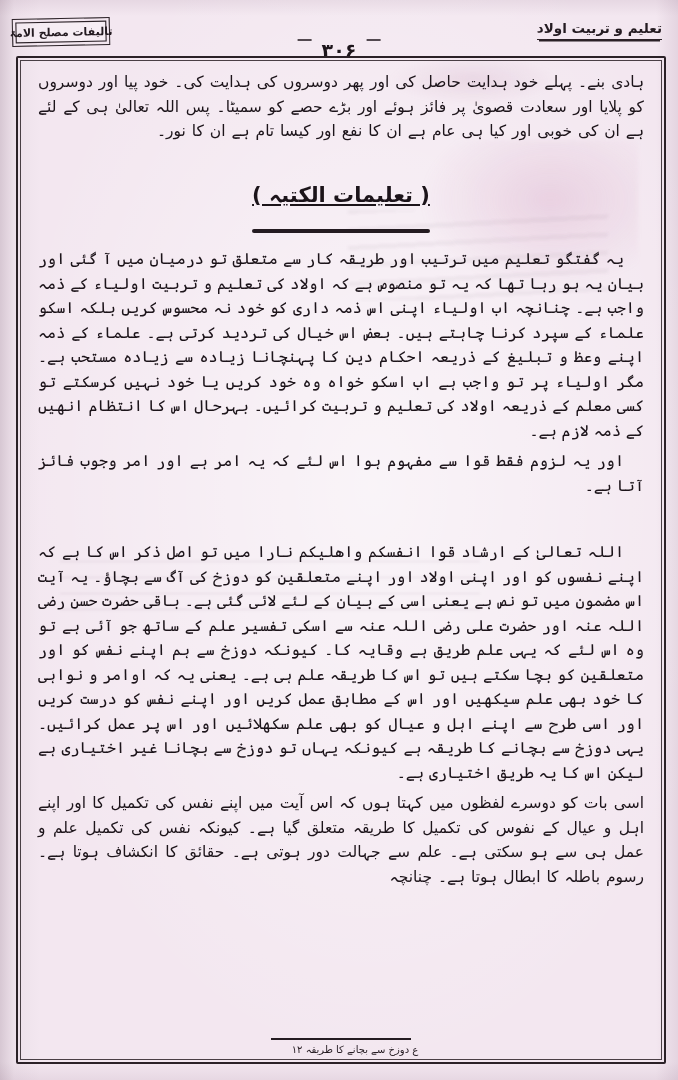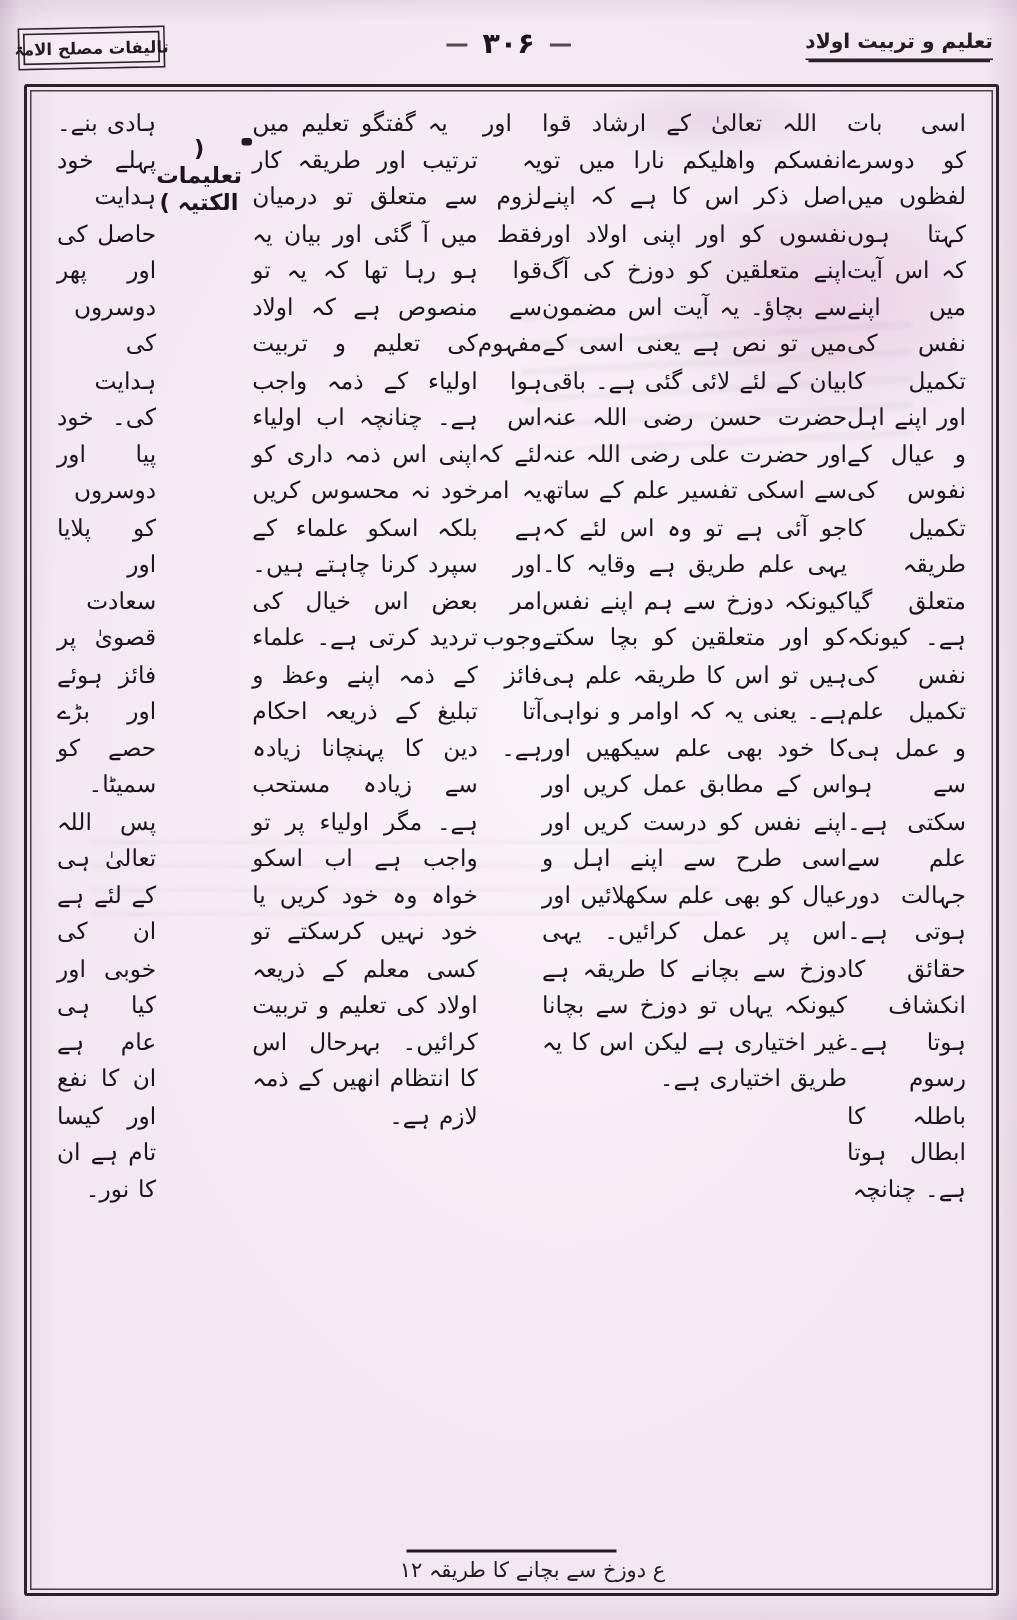--- a/index.html
+++ b/index.html
@@ -55,20 +55,21 @@
     color:#241b21;font-weight:bold;
   }
   .pageno-wrap{
     position:absolute;left:50%;top:20px;transform:translateX(-50%);
     display:flex;align-items:center;gap:10px;
   }
   .pageno-orn{width:14px;height:2px;background:#2b2127;opacity:.8;}
   .pageno{
     font-size:19px;font-weight:bold;letter-spacing:2px;line-height:1;
     color:#1d151b;
+    margin-top:21px;
   }
   .book-title{
     position:absolute;right:16px;top:20px;
     font-size:13.5px;font-weight:bold;direction:rtl;white-space:nowrap;
     color:#241b21;
     padding-bottom:3px;
     border-bottom:1.4px solid #2b2127;
     box-shadow:0 3.5px 0 -2px #2b2127;
   }
 
@@ -80,59 +81,59 @@
   }
   .frame::before{
     content:"";position:absolute;inset:2px;
     border:1px solid rgba(43,33,39,0.85);
     pointer-events:none;
   }
   .frame-inner{
     position:absolute;inset:0;
     padding:12px 20px 46px 20px;
     overflow:hidden;
-    display:flex;flex-direction:row;justify-content:center;
+    display:flex;flex-direction:column;
   }
 
   
   .urdu{
     direction:rtl;
     text-align:justify;
     font-size:15.5px;
     line-height:24.5px;
     color:#1c141a;
     margin:0;
     word-spacing:1px;
   }
-  .p-indent{text-indent:20px;}
+  .p-indent{text-indent:20px;font-family:Liberation Serif, serif;}
   .section-heading{
-    margin-top:20px;
+    margin-top:39px;
     text-align:center;
-    font-size:15px;font-weight:bold;
-    direction:rtl;color:#1c141a;
+    font-size:21px;font-weight:bold;
+    direction:rtl;color:#1c141a;text-decoration:underline;
   }
   .divider{
     width:178px;height:4.5px;background:#241b21;
     margin:22px auto 4px auto;border-radius:2px;
   }
   .gap-small{height:10px;flex:none;}
   .gap-section{height:42px;flex:none;}
   .gap-tiny{height:6px;flex:none;}
 
   
   .footnote-block{
     position:absolute;left:0;right:0;bottom:6px;
     text-align:center;
   }
   .footnote-rule{
     width:140px;height:1.8px;background:#241b21;
     margin:0 auto 4px auto;
   }
   .footnote{
-    font-size:14px;direction:rtl;color:#241b21;
+    font-size:10px;direction:rtl;color:#241b21;
     line-height:1.2;
     padding-left:28px;
   }
 </style>
 </head>
 <body>
 
 <div class="page">
 
   <div class="smudge a"></div>

